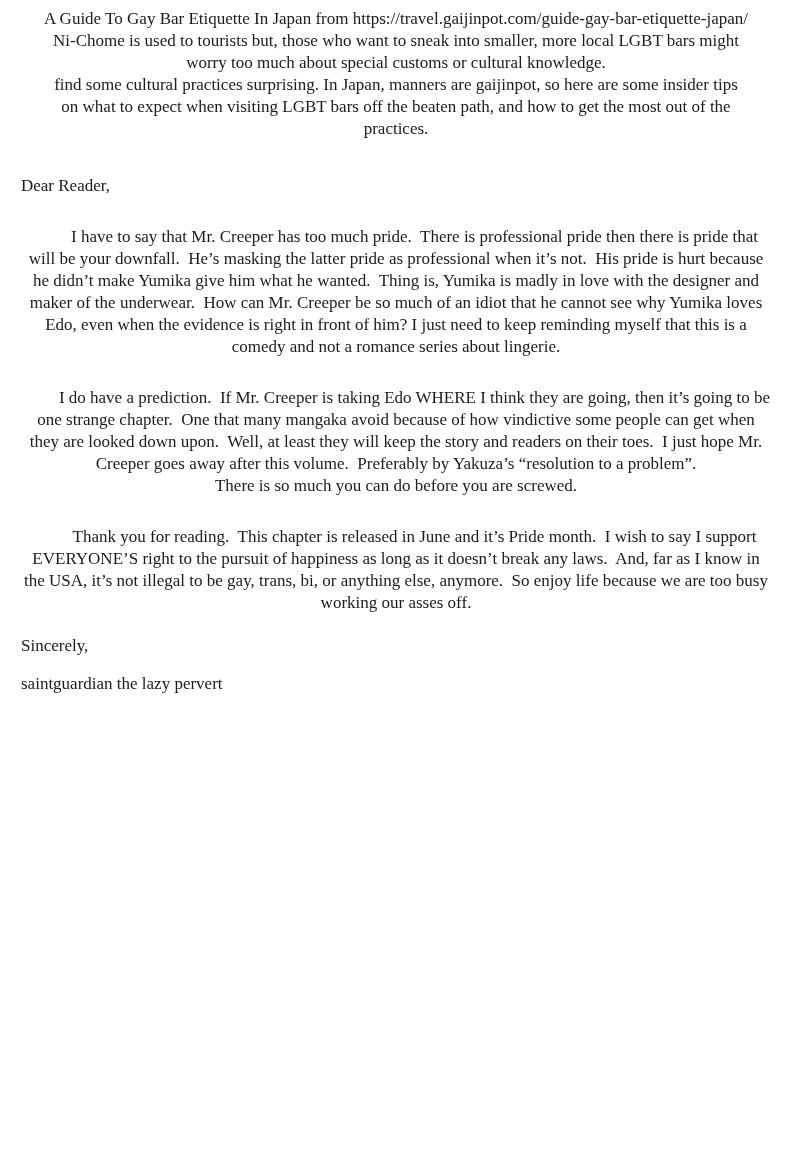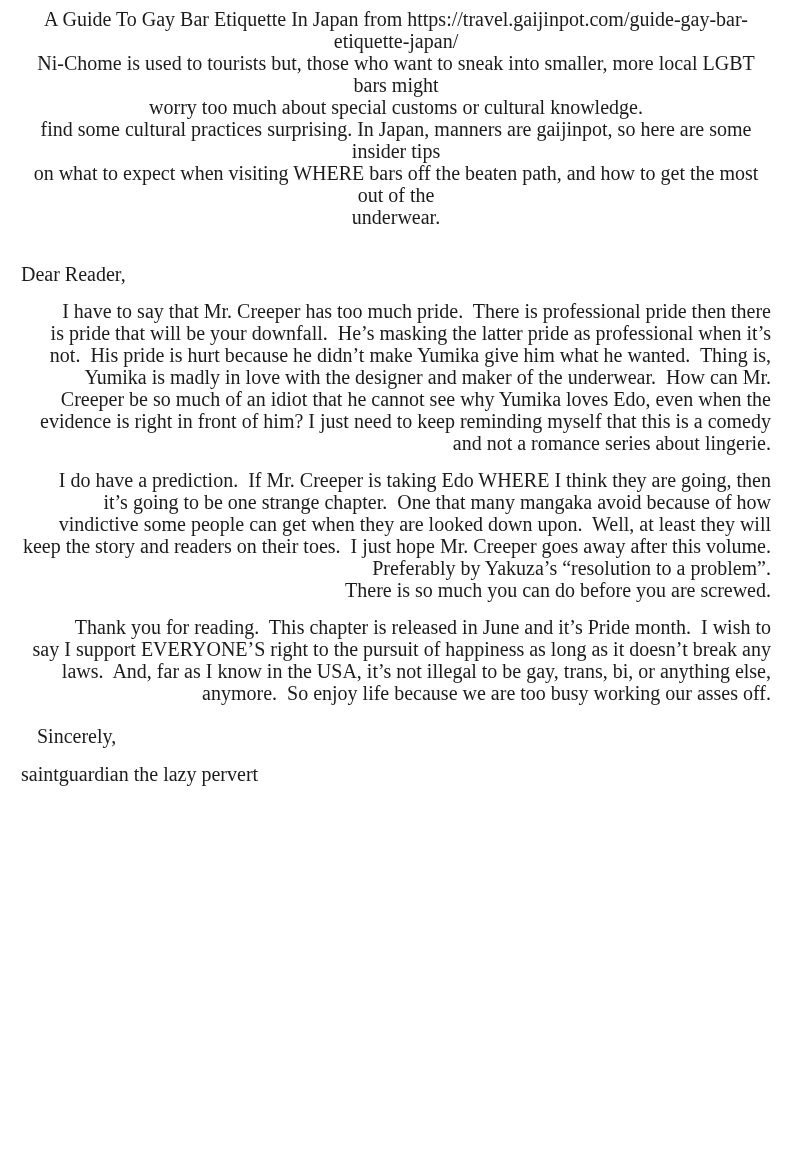--- a/index.html
+++ b/index.html
@@ -9,60 +9,59 @@
   }
   .page {
     position: relative;
     width: 792px;
     height: 1152px;
     background: #ffffff;
     box-sizing: border-box;
     padding: 8px 21px 0 21px;
     overflow: hidden;
     font-family: "Liberation Serif", "DejaVu Serif", serif;
-    font-size: 20px;
+    font-size: 17px;
     line-height: 22px;
     color: #1b1b1b;
     -webkit-font-smoothing: antialiased;
   }
   .header-block {
     text-align: center;
   }
   .header-line {
     white-space: normal;
   }
   .salutation {
     margin-top: 35px;
   }
   .para {
-    margin-top: 15px;
+    margin-top: 29px;
     text-indent: 37px;
     white-space: pre-wrap;
-    text-align: right;
+    text-align: center;
   }
   .closing {
     margin-top: 21px;
-    margin-left: 16px;
   }
   .signature {
     margin-top: 16px;
   }
 </style>
 </head>
 <body>
 
 <div class="page">
 
   <div class="header-block">
     <div class="header-line">A Guide To Gay Bar Etiquette In Japan from https://travel.gaijinpot.com/guide-gay-bar-etiquette-japan/</div>
     <div class="header-line">Ni-Chome is used to tourists but, those who want to sneak into smaller, more local LGBT bars might</div>
     <div class="header-line">worry too much about special customs or cultural knowledge.</div>
     <div class="header-line">find some cultural practices surprising. In Japan, manners are gaijinpot, so here are some insider tips</div>
-    <div class="header-line">on what to expect when visiting WHERE bars off the beaten path, and how to get the most out of the</div>
-    <div class="header-line">underwear.</div>
+    <div class="header-line">on what to expect when visiting LGBT bars off the beaten path, and how to get the most out of the</div>
+    <div class="header-line">practices.</div>
   </div>
 
   <div class="salutation">Dear Reader,</div>
 
   <div class="para">I have to say that Mr. Creeper has too much pride.  There is professional pride then there is pride that will be your downfall.  He’s masking the latter pride as professional when it’s not.  His pride is hurt because he didn’t make Yumika give him what he wanted.  Thing is, Yumika is madly in love with the designer and maker of the underwear.  How can Mr. Creeper be so much of an idiot that he cannot see why Yumika loves Edo, even when the evidence is right in front of him? I just need to keep reminding myself that this is a comedy and not a romance series about lingerie.</div>
 
   <div class="para">I do have a prediction.  If Mr. Creeper is taking Edo WHERE I think they are going, then it’s going to be one strange chapter.  One that many mangaka avoid because of how vindictive some people can get when they are looked down upon.  Well, at least they will keep the story and readers on their toes.  I just hope Mr. Creeper goes away after this volume.  Preferably by Yakuza’s “resolution to a problem”.
 There is so much you can do before you are screwed.</div>
 
   <div class="para">Thank you for reading.  This chapter is released in June and it’s Pride month.  I wish to say I support EVERYONE’S right to the pursuit of happiness as long as it doesn’t break any laws.  And, far as I know in the USA, it’s not illegal to be gay, trans, bi, or anything else, anymore.  So enjoy life because we are too busy working our asses off.</div>

